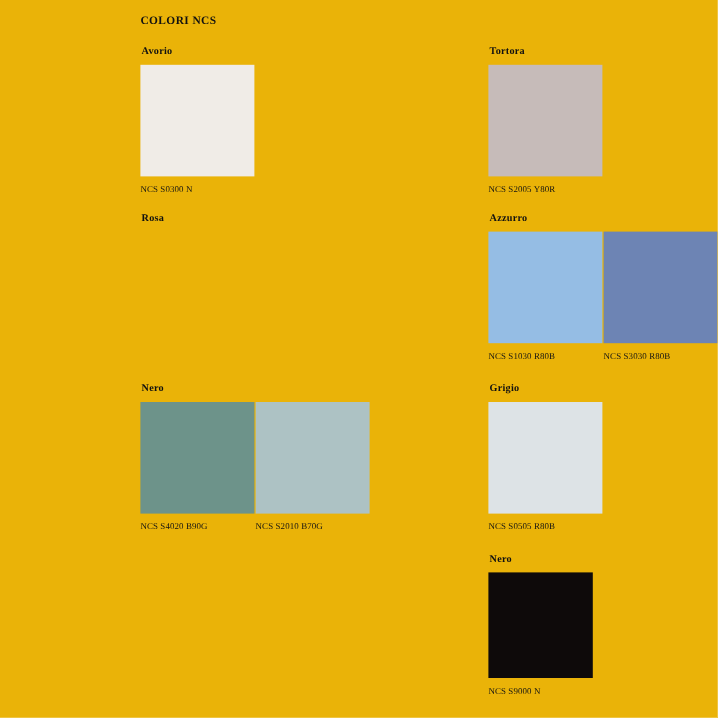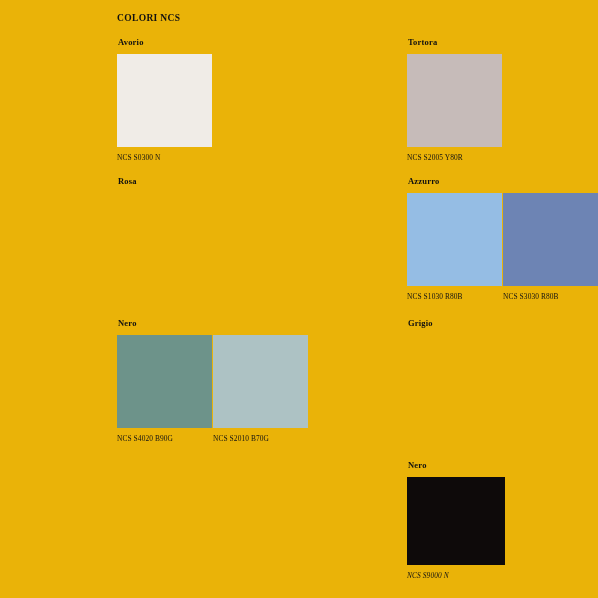--- a/index.html
+++ b/index.html
@@ -87,22 +87,21 @@
     font-size: 7.4px;
     letter-spacing: 0.1px;
     color: #131313;
     margin-top: 6px;
     white-space: nowrap;
   }
 
   
   .group-solo .swatch,
   .group-solo .swatch-cell {
-    width: 98px;
-    font-style: italic;
+    width: 87px;
   }
   .group-solo .swatch {
     height: 88px;
   }
 </style>
 </head>
 <body>
 
 <div id="page" style="background: #eab308;">
   <div id="content">
@@ -159,20 +158,24 @@
         <div class="swatch-cell">
           <div class="swatch" style="background: rgb(173, 194, 196);"></div>
           <div class="swatch-code">NCS S2010 B70G</div>
         </div>
       </div>
     </div>
 
     <div class="group group-col-right group-row-3">
       <div class="group-title">Grigio</div>
       <div class="swatch-row">
+        <div class="swatch-cell">
+          <div class="swatch" style="background: rgb(221, 227, 230);"></div>
+          <div class="swatch-code">NCS S0505 R80B</div>
+        </div>
 
       </div>
     </div>
 
     <div class="group group-col-right group-row-4 group-solo">
       <div class="group-title">Nero</div>
       <div class="swatch-row">
         <div class="swatch-cell">
           <div class="swatch" style="background: rgb(14, 10, 10);"></div>
           <div class="swatch-code">NCS S9000 N</div>

